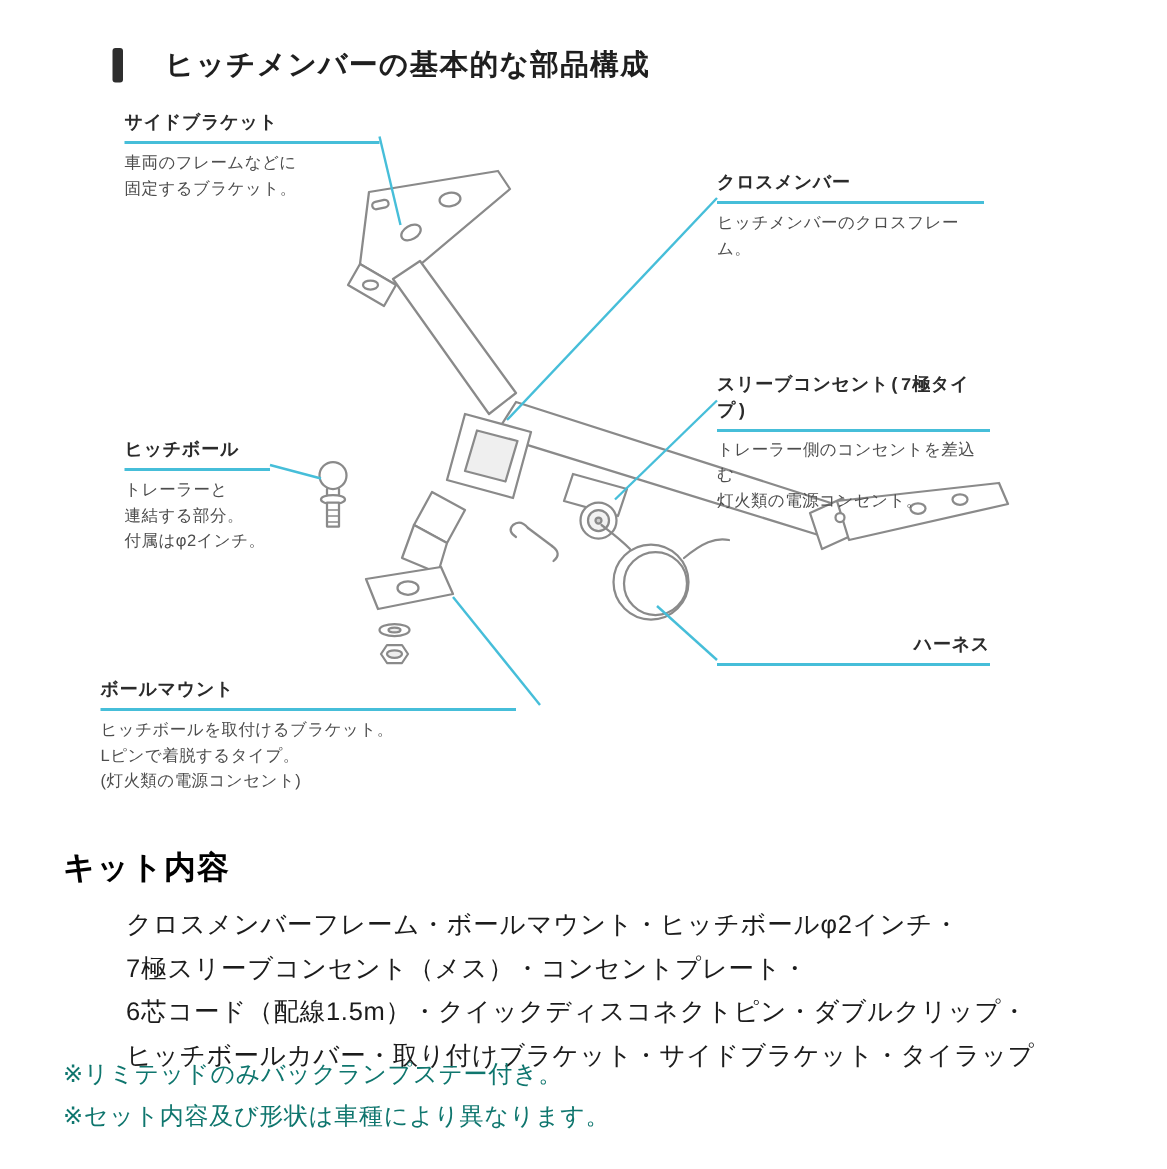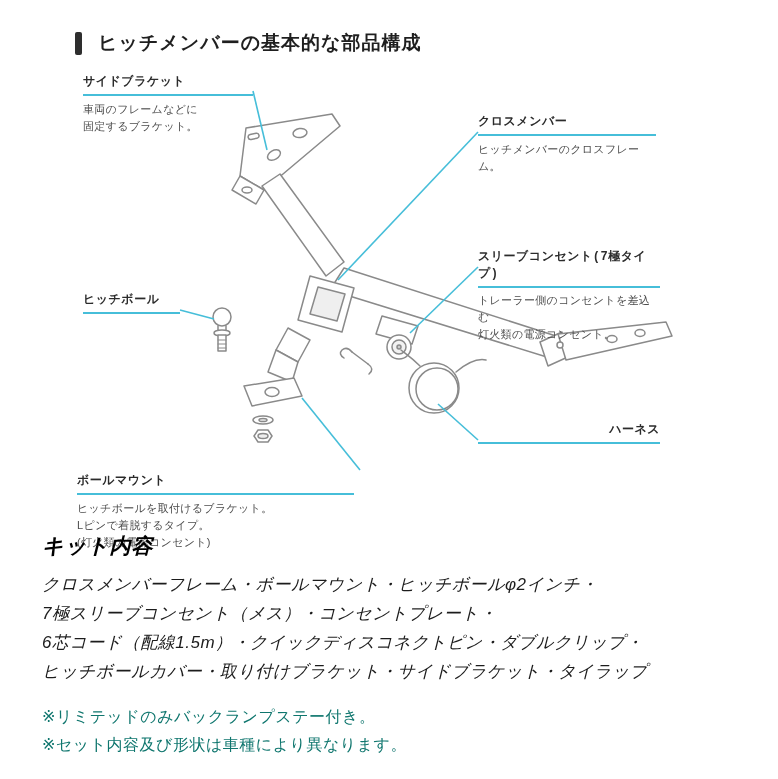--- a/index.html
+++ b/index.html
@@ -16,21 +16,21 @@
   .art {
     position: absolute;
     left: 0; top: 0;
     width: 778px; height: 779px;
   }
   .header {
     position: absolute;
     left: 75px; top: 30px;
     display: flex;
     align-items: center;
-    gap: 16px;
+    gap: 28px;
   }
   .accent-bar {
     width: 7px; height: 23px;
     background: #2e2e2e;
     border-radius: 2px;
   }
   .page-title {
     font-size: 19px;
     font-weight: bold;
     color: #1f1f1f;
@@ -48,31 +48,30 @@
   .co-desc {
     margin-top: 5px;
     font-size: 11px;
     color: #4d4d4d;
     line-height: 1.55;
     white-space: pre-line;
     letter-spacing: 0.3px;
   }
   .kit {
     position: absolute;
-    left: 42px; top: 532px;
+    left: 42px; top: 564px;
     width: 700px;
-    font-style: italic;
   }
   .kit-heading {
     font-size: 21px;
     font-weight: bold;
     color: #000000;
     letter-spacing: 1px;
   }
-  .kit-lines { margin-top: 10px; }
+  .kit-lines { margin-top: 10px; margin-left: 42px; }
   .kit-line {
     font-size: 17px;
     color: #1c1c1c;
     line-height: 29px;
     letter-spacing: 0.5px;
   }
   .notes {
     position: absolute;
     left: 42px; top: 703px;
     width: 700px;
@@ -192,27 +191,30 @@
   </div>
 
   <div class="callout" style="left:478px; top:248px; width:182px;font-family:Liberation Mono, monospace;">
     <div class="co-label">スリーブコンセント(7極タイプ)</div>
     <div class="co-desc">トレーラー側のコンセントを差込む
 灯火類の電源コンセント。</div>
   </div>
 
   <div class="callout" style="left:83px; top:291px; width:97px;">
     <div class="co-label">ヒッチボール</div>
+    <div class="co-desc">トレーラーと
+連結する部分。
+付属はφ2インチ。</div>
   </div>
 
   <div class="callout" style="left:478px; top:421px; width:182px;text-align:right;">
     <div class="co-label">ハーネス</div>
   </div>
 
-  <div class="callout" style="left:77px; top:451px; width:277px;margin-top:21px;">
+  <div class="callout" style="left:67px; top:451px; width:277px;">
     <div class="co-label">ボールマウント</div>
     <div class="co-desc">ヒッチボールを取付けるブラケット。
 Lピンで着脱するタイプ。
 (灯火類の電源コンセント)</div>
   </div>
 
   <div class="kit">
     <h2 class="kit-heading">キット内容</h2>
     <div class="kit-lines">
       <p class="kit-line">クロスメンバーフレーム・ボールマウント・ヒッチボールφ2インチ・</p>

